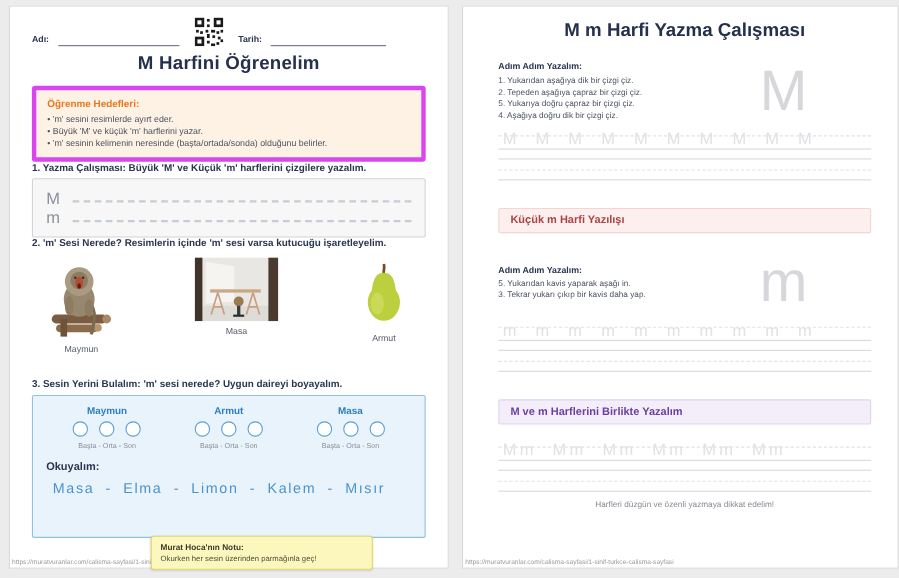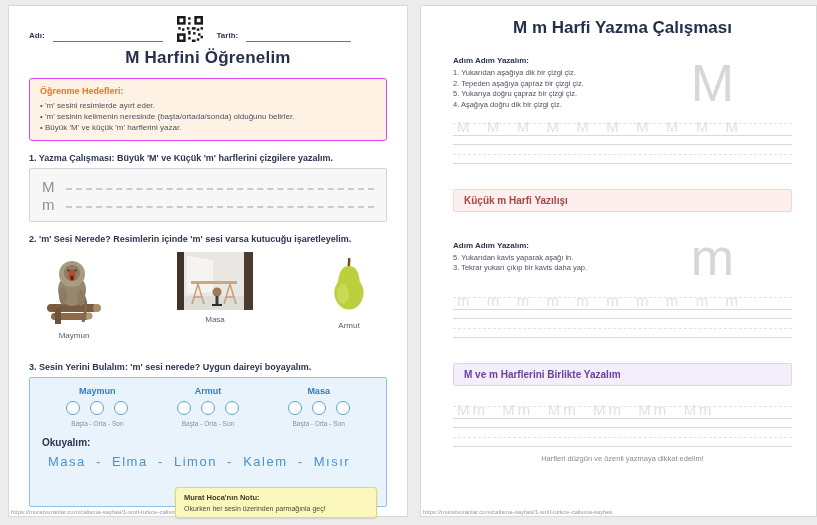--- a/index.html
+++ b/index.html
@@ -19,29 +19,29 @@
   .page-right { width:397px; padding:12px 24px 0 32px; }
 
   
   .hdr-row { display:flex; align-items:flex-end; gap:8px; height:30px; }
   .hdr-label { font-size:8px; font-weight:bold; color:#2a3550; padding-bottom:2px; }
   .hdr-line { flex:1; border-bottom:1px solid #6b7280; height:14px; }
   .qr { width:26px; height:26px; flex:0 0 26px; margin:0 6px; }
   .doc-title { text-align:center; font-size:17px; font-weight:bold; color:#25304d; margin-top:6px; letter-spacing:.2px; }
 
   .obj-box {
-    margin-top:10px; background:#fdf2e4; border:1px solid #d946ef; border-radius:3px;
+    margin-top:10px; background:#fdf2e4; border:4px solid #d946ef; border-radius:3px;
     padding:7px 10px; 
   }
   .obj-title { color:#e87722; font-weight:bold; font-size:9px; margin-bottom:4px; }
   .obj-box ul { list-style:none; }
   .obj-box li { font-size:8px; color:#4c5260; line-height:11px; }
   .obj-box li::before { content:"• "; }
 
-  .sec-title { font-size:9px; font-weight:bold; color:#2a3550; margin-top:12px; }
+  .sec-title { font-size:9px; font-weight:bold; color:#2a3550; margin-top:0; }
 
   .write-box {
     margin-top:5px; background:#f7f7f8; border:1px solid #d4d4d8; border-radius:2px;
     padding:8px 12px; height:54px; display:flex; flex-direction:column; justify-content:space-around;
   }
   .write-row { display:flex; align-items:center; gap:10px; }
   .write-letter { font-size:15px; color:#8b919c; width:14px; }
   .write-dash { flex:1; border-top:2px dashed #c6ccd4; margin-top:6px; }
 
   .img-row { display:flex; justify-content:space-between; margin-top:8px; padding:0 14px; }
@@ -57,21 +57,21 @@
   .circ-word { font-size:9px; font-weight:bold; color:#2b7fc2; margin-bottom:5px; }
   .circ-row { display:flex; gap:10px; }
   .circle { width:14px; height:14px; border:1.5px solid #5b9fd4; border-radius:50%; background:#fff; }
   .circ-pos { font-size:6.5px; color:#8a8f98; margin-top:5px; }
   .read-label { font-size:10px; font-weight:bold; color:#2a3550; margin-top:10px; }
   .read-words { font-size:13px; color:#4a92cc; letter-spacing:1.5px; margin-top:6px; padding-left:6px; font-weight:500; }
 
   .note {
     position:absolute; left:128px; top:481px; width:202px; z-index:5;
     background:#fcf7bd; border:1px solid #e3d76a; border-radius:3px;
-    padding:5px 8px; box-shadow:0 1px 2px rgba(0,0,0,.12);margin-left:38px;
+    padding:5px 8px; box-shadow:0 1px 2px rgba(0,0,0,.12);
   }
   .note-title { font-size:7.5px; font-weight:bold; color:#3a3a2a; margin-bottom:3px; }
   .note-text { font-size:7px; color:#4c4c3a; }
 
   .footer-url {
     position:absolute; bottom:1px; left:2px; font-size:6px; color:#9a9a9a; letter-spacing:0;
   }
 
   
   .r-title { text-align:center; font-size:17px; font-weight:bold; color:#25304d; margin-bottom:14px; }
@@ -143,22 +143,22 @@
       <span class="hdr-label">Tarih:</span>
       <span class="hdr-line" style="max-width:105px"></span>
     </div>
 
     <div class="doc-title">M Harfini Öğrenelim</div>
 
     <div class="obj-box">
       <div class="obj-title">Öğrenme Hedefleri:</div>
       <ul>
         <li>'m' sesini resimlerde ayırt eder.</li>
+        <li>Büyük 'M' ve küçük 'm' harflerini yazar.</li>
         <li>'m' sesinin kelimenin neresinde (başta/ortada/sonda) olduğunu belirler.</li>
-        <li>Büyük 'M' ve küçük 'm' harflerini yazar.</li>
       </ul>
     </div>
 
     <div class="sec-title">1. Yazma Çalışması: Büyük 'M' ve Küçük 'm' harflerini çizgilere yazalım.</div>
     <div class="write-box">
       <div class="write-row">
         <span class="write-letter">M</span>
         <span class="write-dash"></span>
       </div>
       <div class="write-row">

